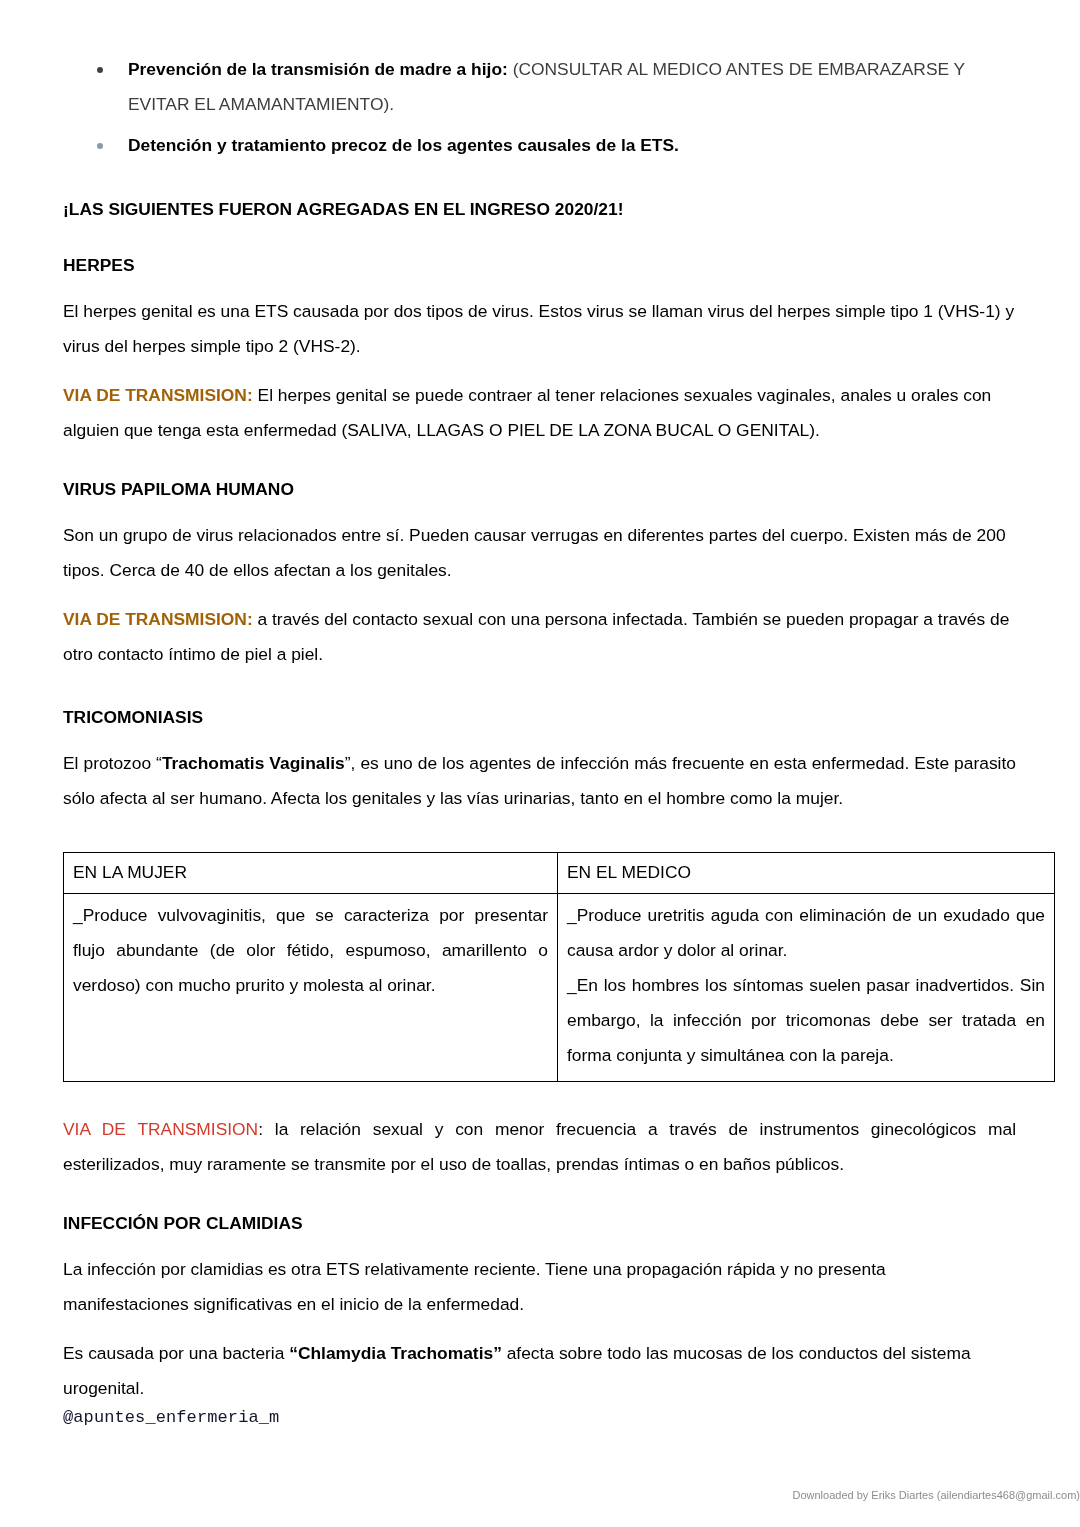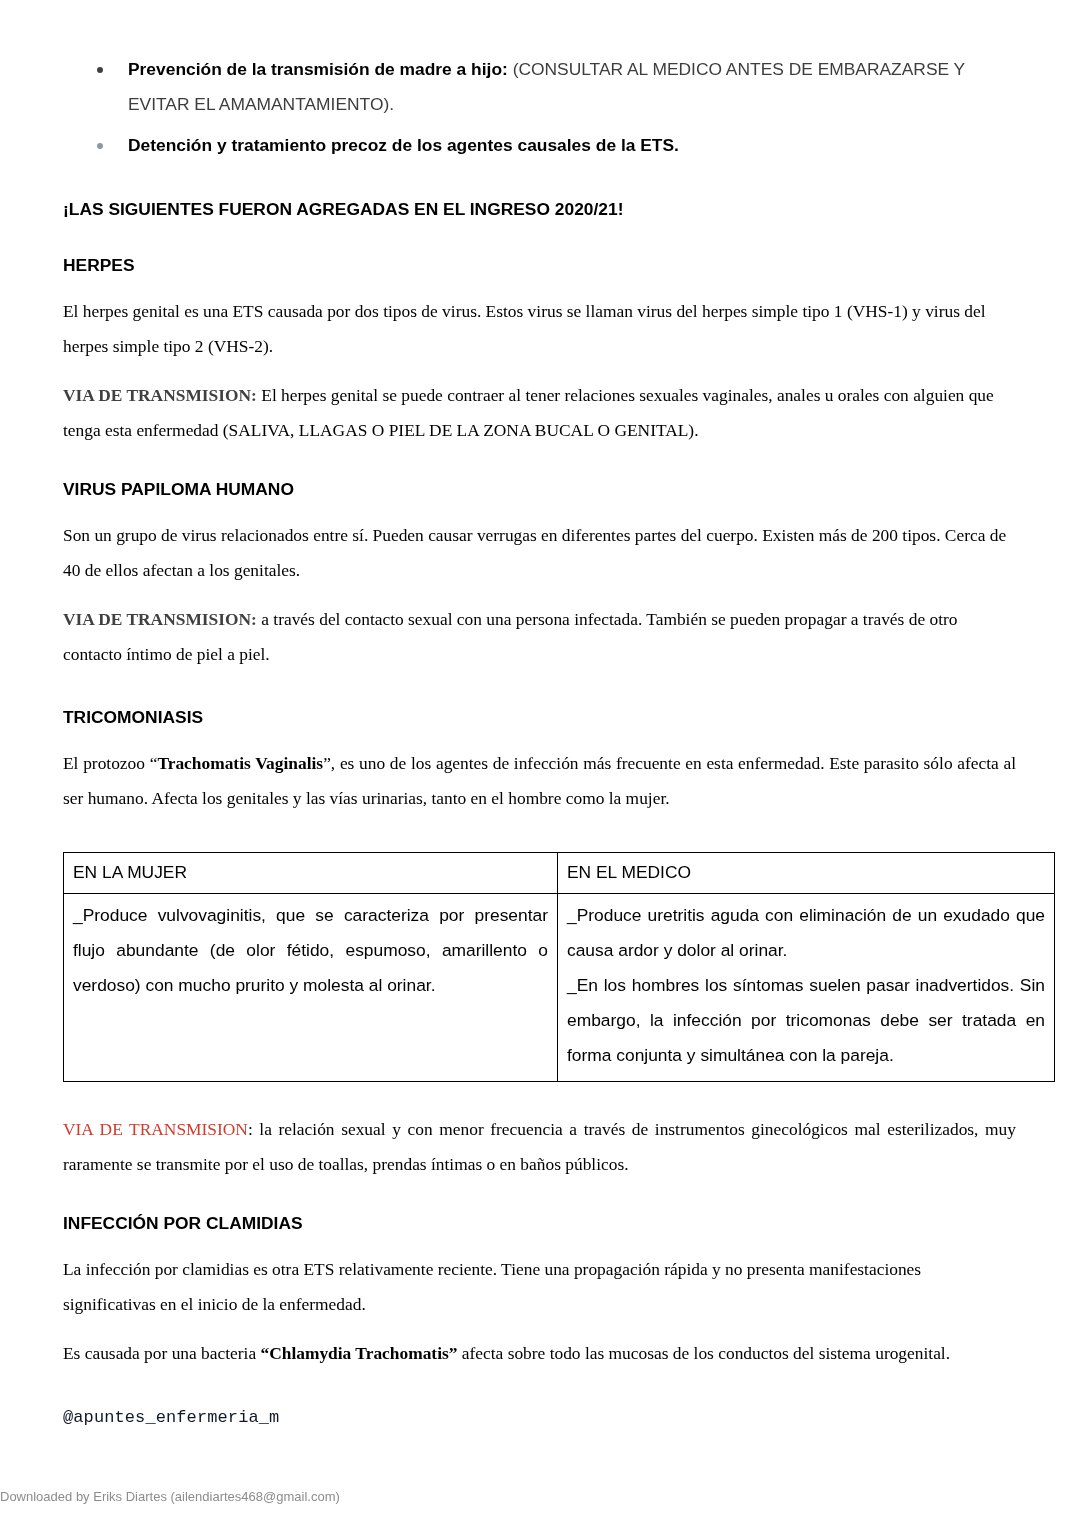--- a/index.html
+++ b/index.html
@@ -69,31 +69,30 @@
     font-size: 17.4px;
     font-weight: bold;
     line-height: 30px;
     margin: 31px 0 0 0;
   }
   .para {
     font-size: 17.4px;
     line-height: 35px;
     margin: 14px 0 0 0;
     text-align: left;
-    font-family: Liberation Serif, serif;
   }
   .para.justify {
     text-align: justify;
     text-justify: inter-word;
   }
   .spaced-top-lg { margin-top: 26px; }
   .spaced-top-xl { margin-top: 30px; }
 
   .red-bold {
-    color: #404040;
+    color: #a16207;
     font-weight: bold;
   }
   .red-plain {
     color: #d33a2c;
     font-weight: normal;
   }
 
   
   .tri-table {
     border-collapse: collapse;
@@ -130,22 +129,22 @@
     font-family: Liberation Mono, monospace;
     font-size: 17px;
     color: #0f172a;
     letter-spacing: 0.1px;
   }
   .download-note {
     position: absolute;
     left: 0;
     top: 1489px;
     width: 1080px;
-    text-align: left;
-    font-size: 13px;
+    text-align: right;
+    font-size: 11px;
     color: #8c8c8c;
   }
 </style>
 </head>
 <body>
 
 <div class="page">
   <div class="content">
 
     <ul class="bullet-list">

